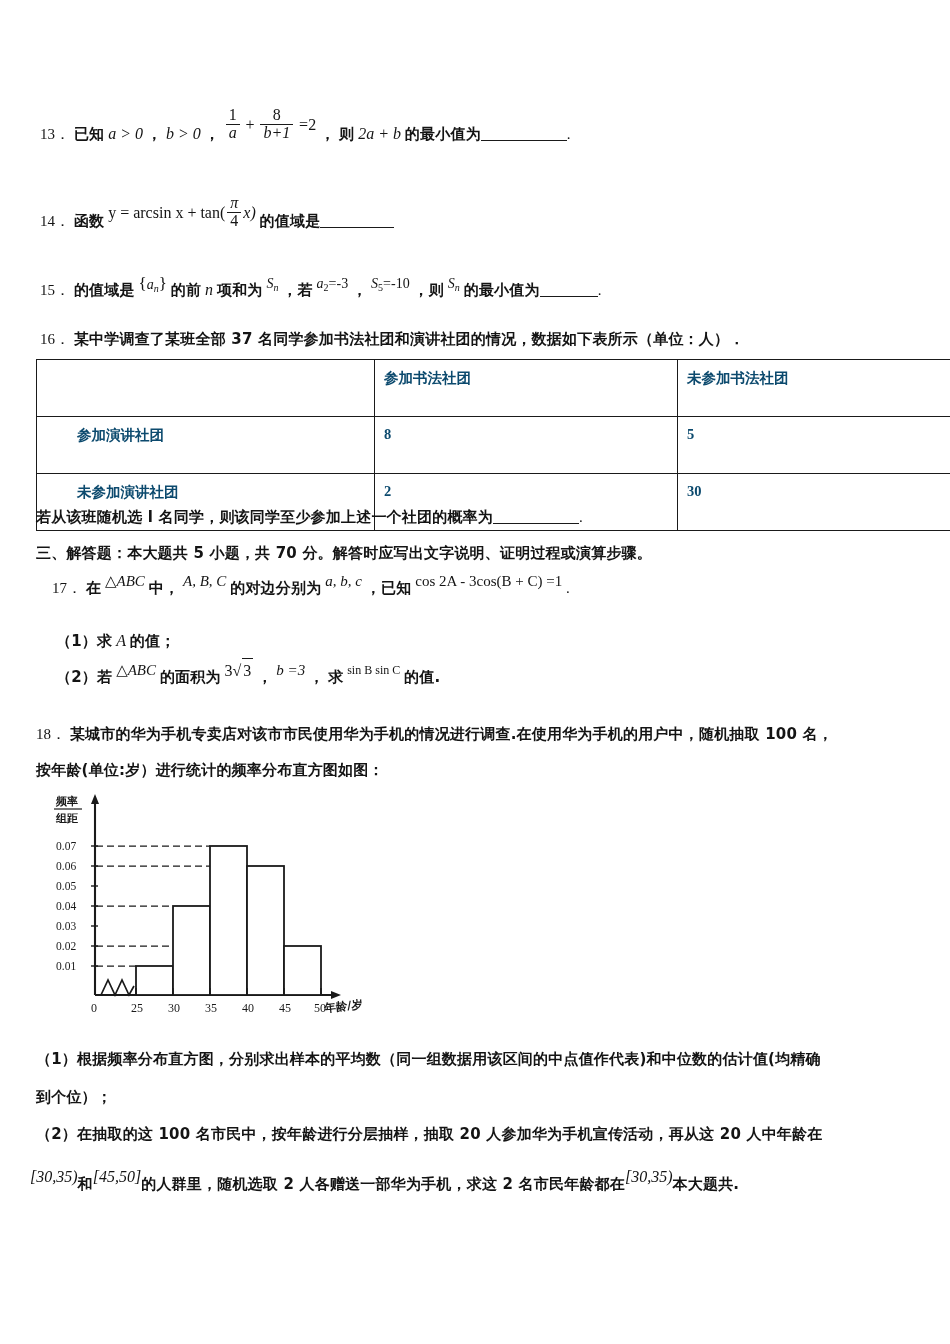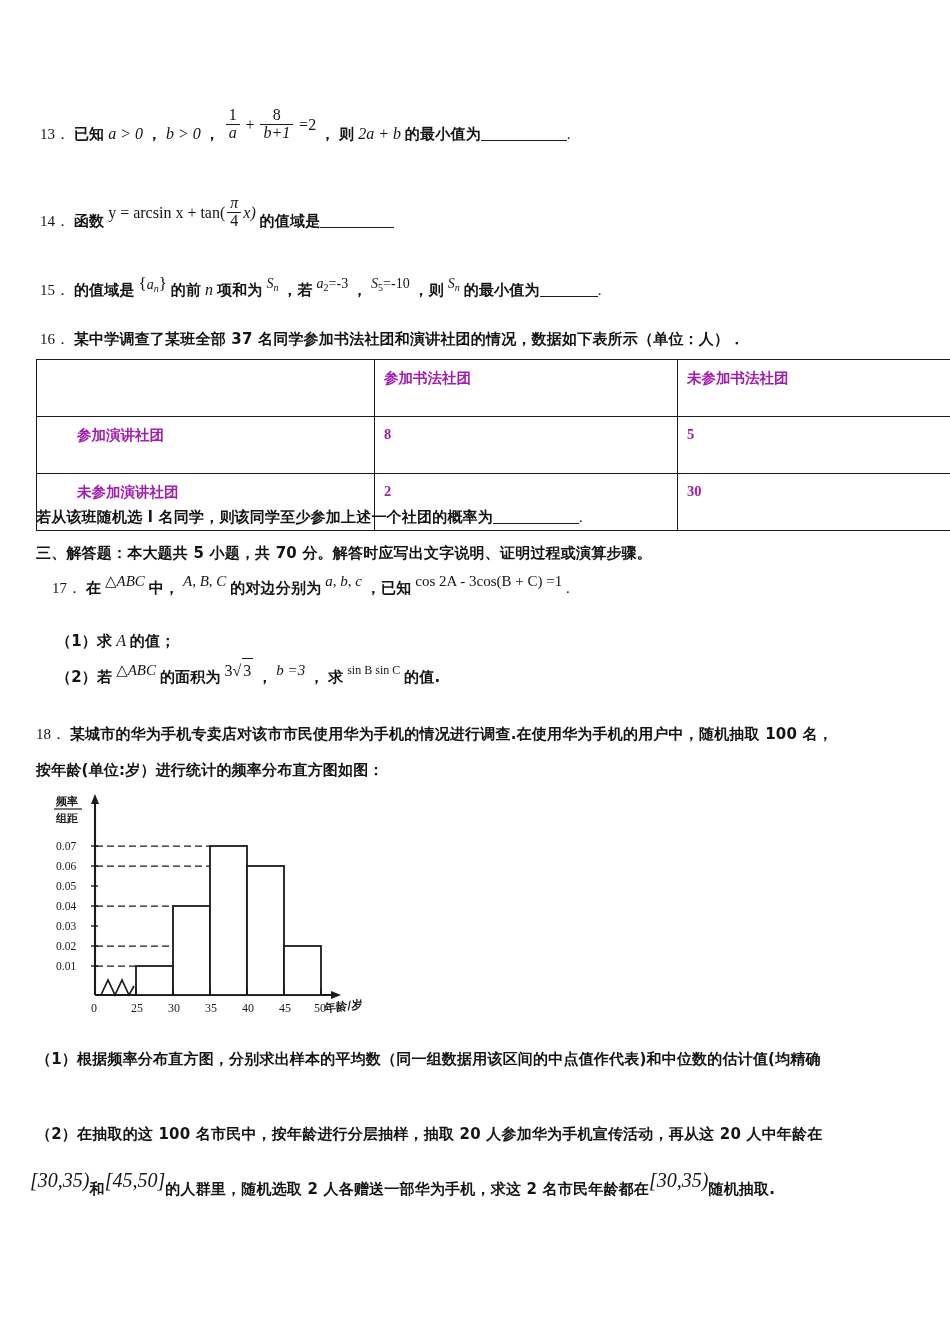--- a/index.html
+++ b/index.html
@@ -99,42 +99,42 @@
   .sqrt > .radicand {
     border-top: 1.1px solid #1a1a1a;
     padding: 0 2px 0 1px;
     margin-left: 1px;
     display: inline-block;
   }
   .brk {
     display: inline-block;
     position: relative;
     top: -7px;
-    font-size: 20px;
+    font-size: 16px;
     font-style: italic;
     white-space: nowrap;
   }
 
   
   table.t16 {
     position: absolute;
     left: 36px;
     top: 359px;
     width: 859px;
     border-collapse: collapse;
     table-layout: fixed;
   }
   table.t16 td {
     border: 1.3px solid #1a1a1a;
     padding: 9px 8px 9px 9px;
     vertical-align: top;
     font-family: "DejaVu Sans", "Liberation Sans", sans-serif;
     font-weight: 600;
     font-size: 14.5px;
-    color: #a21caf;
+    color: #0c4a6e;
     height: 38px;
   }
   table.t16 td.c0 { width: 289px; padding-left: 40px; }
   table.t16 td.c1 { width: 285px; }
   table.t16 td.c2 { width: 285px; }
   table.t16 td.val {
     font-family: "Liberation Serif", serif;
     font-weight: 700;
     font-size: 14.5px;
   }
@@ -351,20 +351,23 @@
         <text x="272" y="222">50</text>
       </g>
 
       <text x="296" y="220" font-family="DejaVu Sans, sans-serif" font-size="11.5" font-weight="700" fill="#1a1a1a" text-anchor="middle" transform="rotate(-6 296 220)">年龄/岁</text>
     </svg>
   </div>
 
   <div class="q" style="left:36px; top:1047px; width:905px;">
     <span class="cn">（1）</span><span class="cn">根据频率分布直方图，分别求出样本的平均数（同一组数据用该区间的中点值作代表)和中位数的估计值(均精确</span>
   </div>
+  <div class="q" style="left:36px; top:1085px; width:905px;">
+    <span class="cn">到个位）；</span>
+  </div>
   <div class="q" style="left:36px; top:1122px; width:905px;">
     <span class="cn">（2）</span><span class="cn">在抽取的这 100 名市民中，按年龄进行分层抽样，抽取 20 人参加华为手机宣传活动，再从这 20 人中年龄在</span>
   </div>
   <div class="q" style="left:30px; top:1172px; width:905px;">
-    <span class="brk">[30,35)</span><span class="cn">和</span><span class="brk">[45,50]</span><span class="cn">的人群里，随机选取 2 人各赠送一部华为手机，求这 2 名市民年龄都在</span><span class="brk">[30,35)</span><span class="cn">随机抽取.</span>
+    <span class="brk">[30,35)</span><span class="cn">和</span><span class="brk">[45,50]</span><span class="cn">的人群里，随机选取 2 人各赠送一部华为手机，求这 2 名市民年龄都在</span><span class="brk">[30,35)</span><span class="cn">本大题共.</span>
   </div>
 
 </div>
 
 </body></html>

